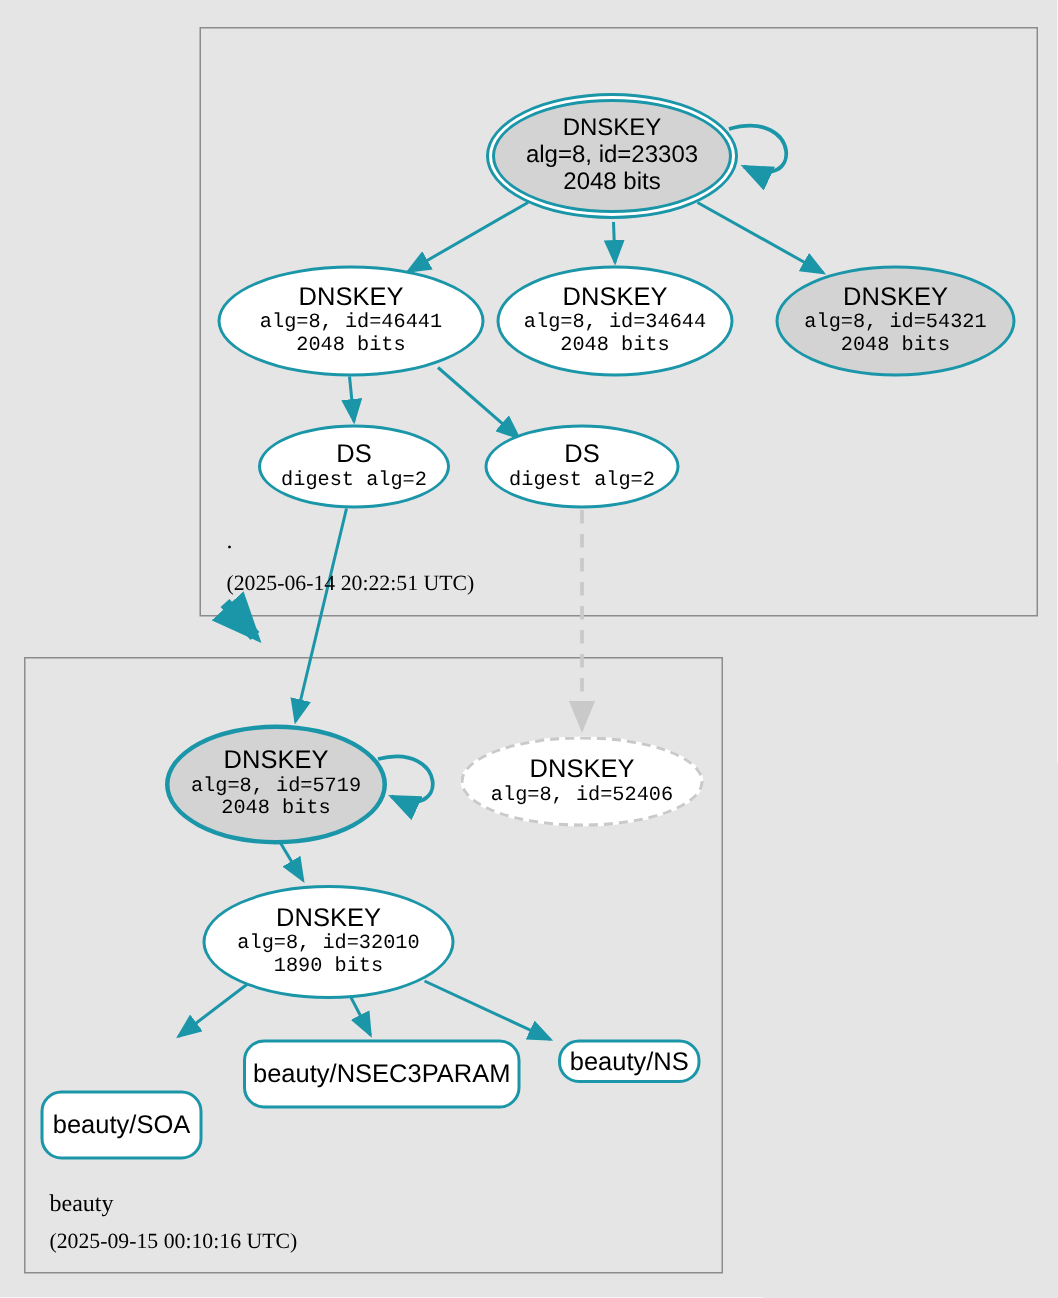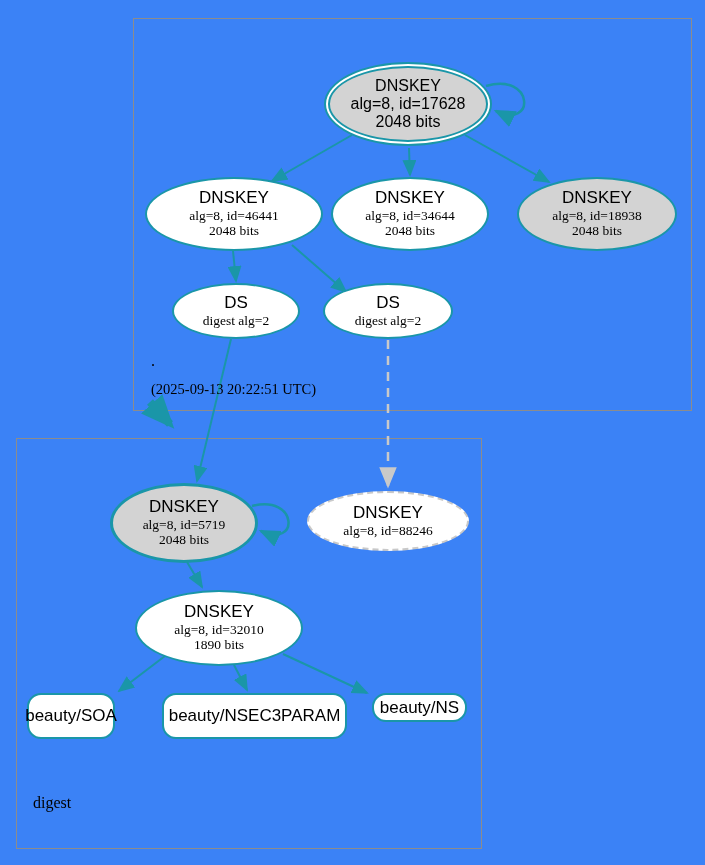--- a/index.html
+++ b/index.html
@@ -1,25 +1,25 @@
 <!DOCTYPE html>
 <html><head>
 <meta charset="utf-8">
 <style>
   html,body{margin:0;padding:0;background:#ffffff;}
-  #canvas{position:relative;width:705px;height:865px;background:#3b82f6;overflow:hidden;
+  #canvas{position:relative;width:705px;height:865px;background:#e5e5e5;overflow:hidden;
           font-family:"Liberation Sans",sans-serif;}
   .zone-box{position:absolute;border:1px solid #8c8c8c;background:transparent;z-index:0;}
   .edges{position:absolute;left:0;top:0;z-index:1;}
   .node{position:absolute;z-index:2;display:flex;flex-direction:column;align-items:center;
         justify-content:center;text-align:center;border-radius:50%;box-sizing:border-box;
         background:#ffffff;border:2px solid #1a96a8;cursor:pointer;}
   .node.gray{background:#d3d3d3;}
   .node .title{font-family:"Liberation Sans",sans-serif;font-size:17px;color:#000;line-height:1.1;}
-  .node .detail,.node .size{font-family:Liberation Serif, serif;font-size:13.5px;color:#000;line-height:1.15;}
+  .node .detail,.node .size{font-family:Liberation Mono, monospace;font-size:13.5px;color:#000;line-height:1.15;}
   .node-outer{position:absolute;z-index:2;border-radius:50%;border:2px solid #1a96a8;box-sizing:border-box;background:#fff;cursor:pointer;}
   .node-inner{position:absolute;left:2px;top:2px;right:2px;bottom:2px;border-radius:50%;
               border:2px solid #1a96a8;background:#d3d3d3;display:flex;flex-direction:column;
               align-items:center;justify-content:center;text-align:center;}
   .node.thickborder{border-width:3px;}
   .node.dashed{border:2px dashed #c9c9c9;background:#ffffff;}
   .rrset{position:absolute;z-index:2;border:2px solid #1a96a8;border-radius:14px;background:#ffffff;
          display:flex;align-items:center;justify-content:center;box-sizing:border-box;cursor:pointer;
          font-family:"Liberation Sans",sans-serif;font-size:17px;color:#000;}
   .zone-label{position:absolute;z-index:2;font-family:"Liberation Serif",serif;font-size:16px;color:#000;}
@@ -66,78 +66,79 @@
     <path d="M 187 562 L 202 587" fill="none" stroke="#1a96a8" stroke-width="2" marker-end="url(#ah-teal)"></path>
 
     <path d="M 165 656 L 119 691" fill="none" stroke="#1a96a8" stroke-width="2" marker-end="url(#ah-teal)"></path>
     <path d="M 234 665 L 247 690" fill="none" stroke="#1a96a8" stroke-width="2" marker-end="url(#ah-teal)"></path>
     <path d="M 283 654 L 367 693" fill="none" stroke="#1a96a8" stroke-width="2" marker-end="url(#ah-teal)"></path>
   </svg>
 
   <div class="node-outer" style="left:324px;top:62px;width:168px;height:84px;">
     <div class="node-inner">
       <span class="title">DNSKEY</span>
-      <span class="detail">alg=8, id=17628</span>
+      <span class="detail">alg=8, id=23303</span>
       <span class="size">2048 bits</span>
     </div>
   </div>
 
   <div class="node" style="left:145px;top:177px;width:178px;height:74px;">
     <span class="title">DNSKEY</span>
     <span class="detail">alg=8, id=46441</span>
     <span class="size">2048 bits</span>
   </div>
 
   <div class="node" style="left:331px;top:177px;width:158px;height:74px;">
     <span class="title">DNSKEY</span>
     <span class="detail">alg=8, id=34644</span>
     <span class="size">2048 bits</span>
   </div>
 
   <div class="node gray" style="left:517px;top:177px;width:160px;height:74px;">
     <span class="title">DNSKEY</span>
-    <span class="detail">alg=8, id=18938</span>
+    <span class="detail">alg=8, id=54321</span>
     <span class="size">2048 bits</span>
   </div>
 
   <div class="node" style="left:172px;top:283px;width:128px;height:56px;">
     <span class="title">DS</span>
     <span class="detail">digest alg=2</span>
   </div>
 
   <div class="node" style="left:323px;top:283px;width:130px;height:56px;">
     <span class="title">DS</span>
     <span class="detail">digest alg=2</span>
   </div>
 
   <span class="zone-label" style="left:151px;top:352px;">.</span>
-  <span class="zone-ts" style="left:151px;top:381px;">(2025-09-13 20:22:51 UTC)</span>
+  <span class="zone-ts" style="left:151px;top:381px;">(2025-06-14 20:22:51 UTC)</span>
 
   <div class="node gray thickborder" style="left:110px;top:483px;width:148px;height:80px;">
     <span class="title">DNSKEY</span>
     <span class="detail">alg=8, id=5719</span>
     <span class="size">2048 bits</span>
   </div>
 
   <div class="node dashed" style="left:307px;top:491px;width:162px;height:60px;">
     <span class="title">DNSKEY</span>
-    <span class="detail">alg=8, id=88246</span>
+    <span class="detail">alg=8, id=52406</span>
   </div>
 
   <div class="node" style="left:135px;top:590px;width:168px;height:76px;">
     <span class="title">DNSKEY</span>
     <span class="detail">alg=8, id=32010</span>
     <span class="size">1890 bits</span>
   </div>
 
-  <div class="rrset" style="left:27px;top:693px;width:88px;height:46px;">
+  <div class="rrset" style="left:27px;top:727px;width:108px;height:46px;">
     <span>beauty/SOA</span>
   </div>
   <div class="rrset" style="left:162px;top:693px;width:185px;height:46px;">
     <span>beauty/NSEC3PARAM</span>
   </div>
   <div class="rrset" style="left:372px;top:693px;width:95px;height:29px;">
     <span>beauty/NS</span>
   </div>
 
-  <span class="zone-label" style="left:33px;top:794px;">digest</span>
+  <span class="zone-label" style="left:33px;top:794px;">beauty</span>
+  <span class="zone-ts" style="left:33px;top:820px;">(2025-09-15 00:10:16 UTC)</span>
 
 </div>
 
 </body></html>

